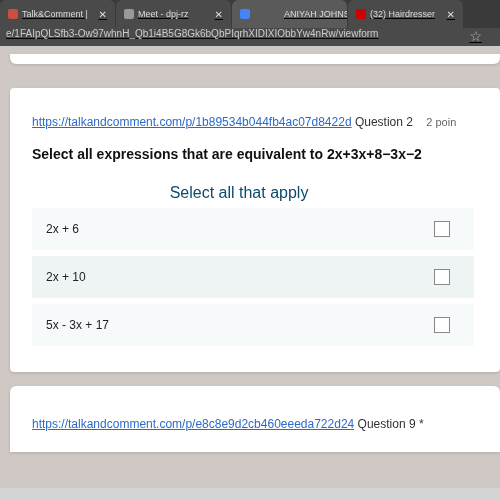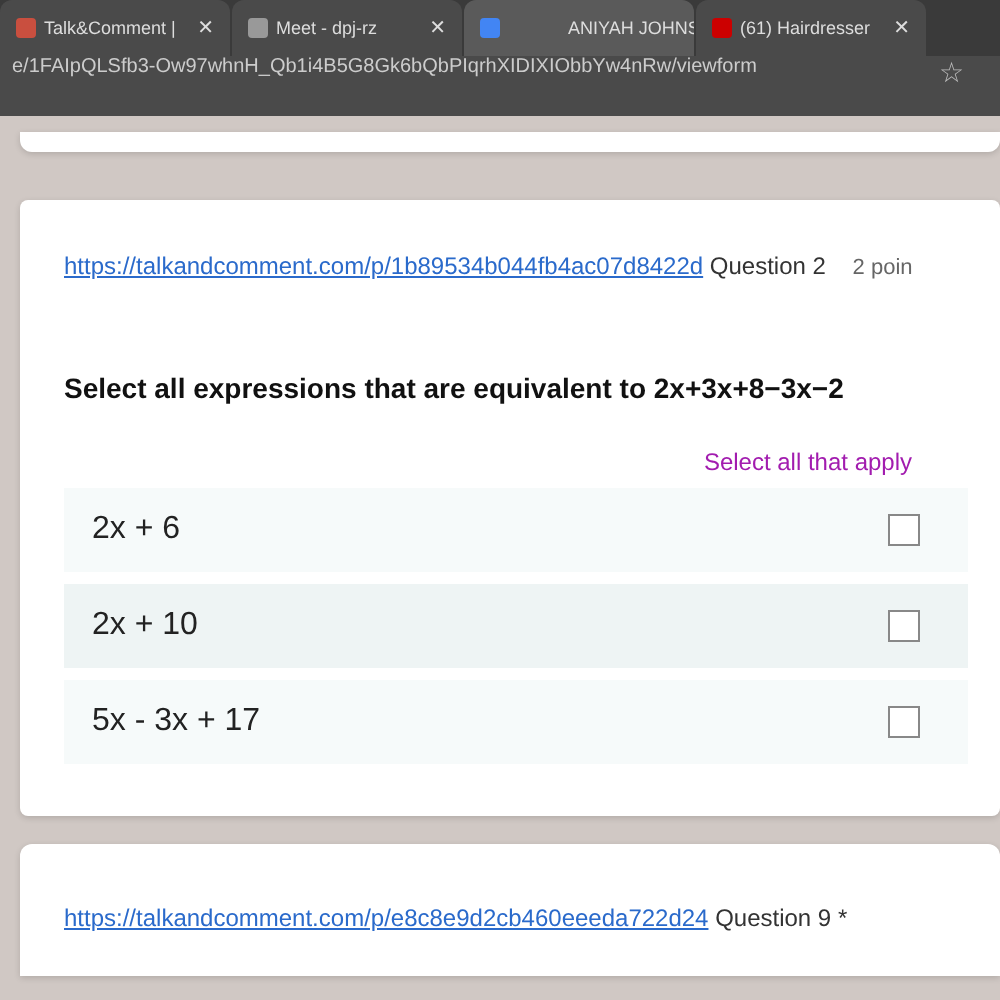--- a/index.html
+++ b/index.html
@@ -6,22 +6,23 @@
   body {
     font-family: Arial, sans-serif;
     background: #d4d4d4;
     width: 500px;
     height: 500px;
     overflow: hidden;
     position: relative;
   }
   .browser-chrome {
     background: #000000;
-    height: 58px;
+    height: 46px;
     width: 100%;
+    text-decoration: underline;
   }
   .tab-strip {
     display: flex;
     height: 28px;
     background: #3a3a3a;
     padding-left: 0;
     align-items: stretch;
     gap: 1px;
   }
   .tab {
@@ -76,21 +77,21 @@
   }
   .page {
     padding: 8px 0 0 4px;
     background: #d0c8c4;
     height: calc(500px - 58px);
     overflow: hidden;
   }
   .card {
     background: #fff;
     margin-bottom: 14px;
-    padding: 24px 16px 20px 22px;
+    padding: 24px 26px 20px 22px;
     border-radius: 4px;
     box-shadow: 0 1px 3px rgba(0,0,0,0.15);
     margin-left: 6px;
   }
   .card.peek-top {
     height: 10px;
     padding: 0;
     margin-bottom: 24px;
     border-radius: 0 0 6px 6px;
   }
@@ -108,45 +109,45 @@
     color: #333;
   }
   .q-points {
     color: #666;
     font-size: 11px;
   }
   .q-prompt {
     font-size: 14px;
     font-weight: bold;
     color: #111;
-    margin-top: 44px;
+    margin-top: 16px;
     margin-bottom: 22px;
     white-space: nowrap;
   }
   .select-all {
-    text-align: right;
-    font-size: 12px;
-    color: #a21caf;
+    text-align: center;
+    font-size: 16px;
+    color: #0c4a6e;
     padding-right: 28px;
     margin-bottom: 6px;
     white-space: nowrap;
   }
   .opt-row {
     display: flex;
     align-items: center;
     background: #eef4f4;
     margin-bottom: 6px;
     height: 42px;
     padding: 0 24px 0 14px;
   }
   .opt-row:nth-child(odd) {
     background: #f6fafa;
   }
   .opt-text {
-    font-size: 16px;
+    font-size: 12px;
     color: #222;
     flex: 1;
   }
   .opt-check {
     width: 16px;
     height: 16px;
     border: 1.5px solid #888;
     background: #fff;
   }
 </style>
@@ -165,21 +166,21 @@
       <span>Meet - dpj-rz</span>
       <span class="close">✕</span>
     </div>
     <div class="tab active">
       <span class="favicon f3"></span>
       <span>ANIYAH JOHNSO</span>
       <span class="close">✕</span>
     </div>
     <div class="tab">
       <span class="favicon f4"></span>
-      <span>(61) Hairdresser</span>
+      <span>(32) Hairdresser</span>
       <span class="close">✕</span>
     </div>
   </div>
   <div class="url-bar">
     <span>e/1FAIpQLSfb3-Ow97whnH_Qb1i4B5G8Gk6bQbPIqrhXIDIXIObbYw4nRw/viewform</span>
     <span class="star">☆</span>
   </div>
 </div>
 
 <div class="page">

